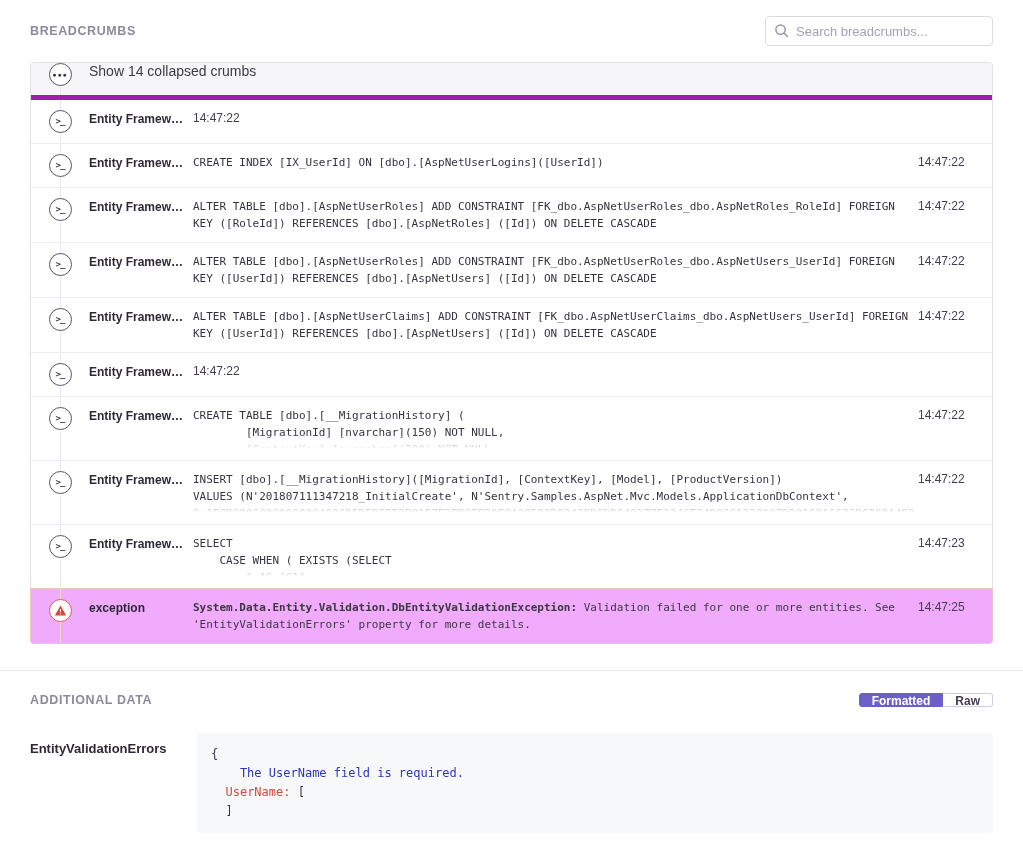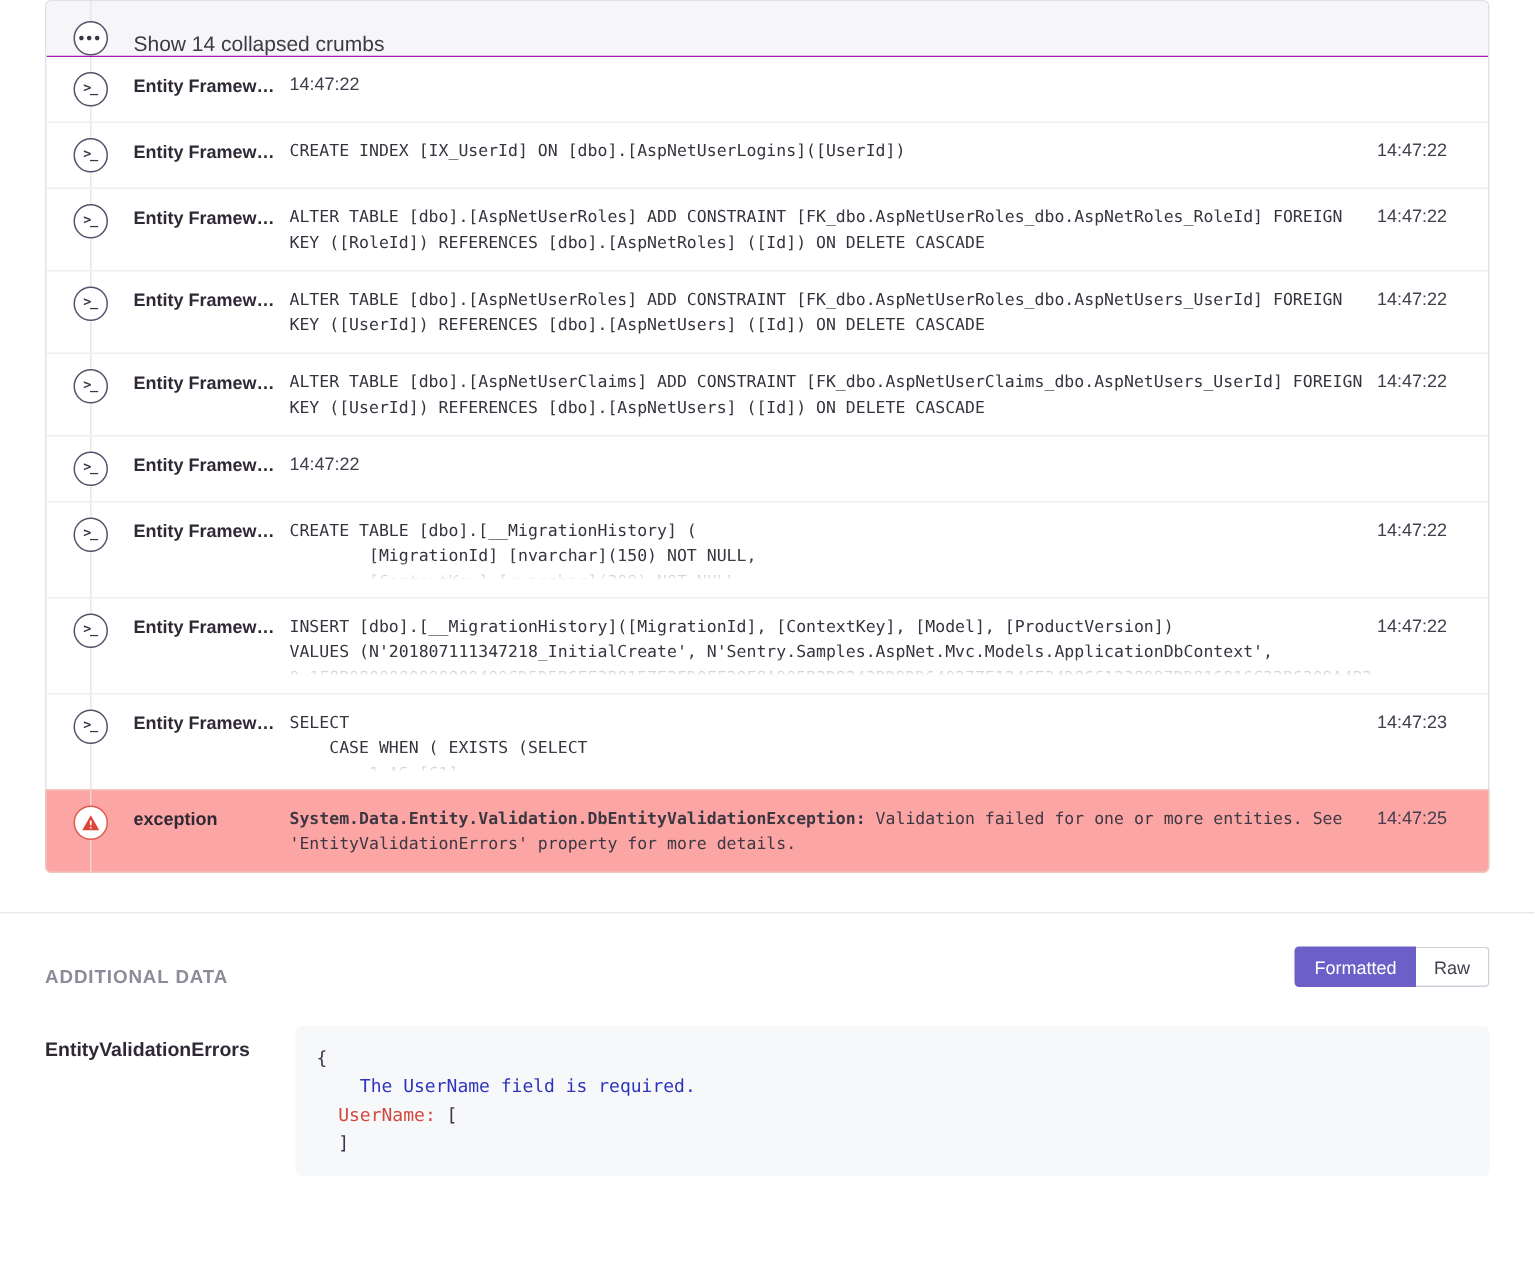--- a/index.html
+++ b/index.html
@@ -19,22 +19,22 @@
     width: 228px; height: 30px; border: 1px solid #dcdbe1; border-radius: 4px;
     padding: 0 10px 0 30px; font-size: 13px; color: #494458; outline: none;
     font-family: "Liberation Sans", sans-serif;
   }
   .search-input::placeholder { color: #a5a2b1; }
   .search-icon { position: absolute; left: 9px; top: 7px; width: 15px; height: 15px; }
 
   
   .panel { border: 1px solid #e2e1e6; border-radius: 4px; margin-bottom: 26px; background: #fff; }
   .collapsed-row {
-    display: flex; align-items: flex-end; height: 37px; background: #f6f6f8;
-    border-bottom: 1px solid #a21caf; border-radius: 4px 4px 0 0; cursor: pointer;
+    display: flex; align-items: flex-start; height: 37px; background: #f6f6f8;
+    border-bottom: 5px solid #a21caf; border-radius: 4px 4px 0 0; cursor: pointer;
     position: relative;
   }
   .collapsed-label { font-size: 14px; color: #3d3a45; }
 
   .icon-col { width: 58px; flex: none; display: flex; justify-content: center; }
   .icon-circle {
     width: 23px; height: 23px; border-radius: 50%; border: 1px solid #57526b;
     background: #fff; display: flex; align-items: center; justify-content: center;
     position: relative; z-index: 1; flex: none;
   }
@@ -59,33 +59,33 @@
   }
   .msg b { font-weight: bold; }
   .msg-wrap.truncated { max-height: 43px; overflow: hidden; }
   .msg-wrap.truncated::after {
     content: ""; position: absolute; left: 0; right: 0; bottom: 0; height: 15px;
     background: linear-gradient(to bottom, rgba(255,255,255,0), #fff 90%);
   }
   .time { width: 74px; flex: none; text-align: left; padding-right: 16px; font-size: 12px; color: #433d4c; line-height: 17px; }
 
   .crumb-row.error {
-    background: #fca5a5; border: 1px solid #efc7bf; border-radius: 0 0 4px 4px;
+    background: #f0abfc; border: 1px solid #efc7bf; border-radius: 0 0 4px 4px;
     margin: 0 -1px -1px -1px; padding: 10px 0;
   }
   .crumb-row.error .msg { color: #3d3742; }
 
   
   hr.full { border: none; border-top: 1px solid #e9e8ec; width: 100%; }
 
   
   .addl-header { display: flex; align-items: flex-end; justify-content: space-between; padding-top: 22px; margin-bottom: 26px; }
   .btn-group { display: flex; }
   .toggle-btn {
-    height: 27px; padding: 0 12px; font-size: 12px; font-weight: normal;
+    height: 14px; padding: 0 12px; font-size: 12px; font-weight: bold;
     border: 1px solid #d2ced9; background: #fff; color: #443d4e; cursor: pointer;
     font-family: "Liberation Sans", sans-serif;
   }
   .toggle-btn.active { background: #6c5fc7; border-color: #6c5fc7; color: #fff; }
   .toggle-btn:first-child { border-radius: 3px 0 0 3px; }
   .toggle-btn:last-child { border-radius: 0 3px 3px 0; border-left: none; }
 
   .entry-row { display: flex; margin-bottom: 24px; }
   .entry-key { width: 167px; flex: none; font-size: 13px; font-weight: bold; color: #2f2936; padding-top: 8px; }
   .code-block {
@@ -94,20 +94,30 @@
   }
   .code-line { white-space: pre; }
   .tok-p { color: #3a3449; }
   .tok-k { color: #d1493f; }
   .tok-s { color: #2e35bc; }
 </style>
 </head>
 <body>
 
 <div class="pad">
+  <div class="section-header">
+    <div class="section-title">BREADCRUMBS</div>
+    <div class="search-wrap">
+      <svg class="search-icon" viewBox="0 0 16 16" fill="none">
+        <circle cx="7" cy="7" r="5" stroke="#9b98a8" stroke-width="1.6"></circle>
+        <line x1="10.8" y1="10.8" x2="14.4" y2="14.4" stroke="#9b98a8" stroke-width="1.6" stroke-linecap="round"></line>
+      </svg>
+      <input class="search-input" type="text" placeholder="Search breadcrumbs..." style="">
+    </div>
+  </div>
 
   <div class="panel">
     <div class="collapsed-row">
       <div class="icon-col">
         <span class="icon-circle">
             <span class="icon-ellipsis">●●●</span>
           </span>
       </div>
       <span class="collapsed-label">Show 14 collapsed crumbs</span>
     </div>

